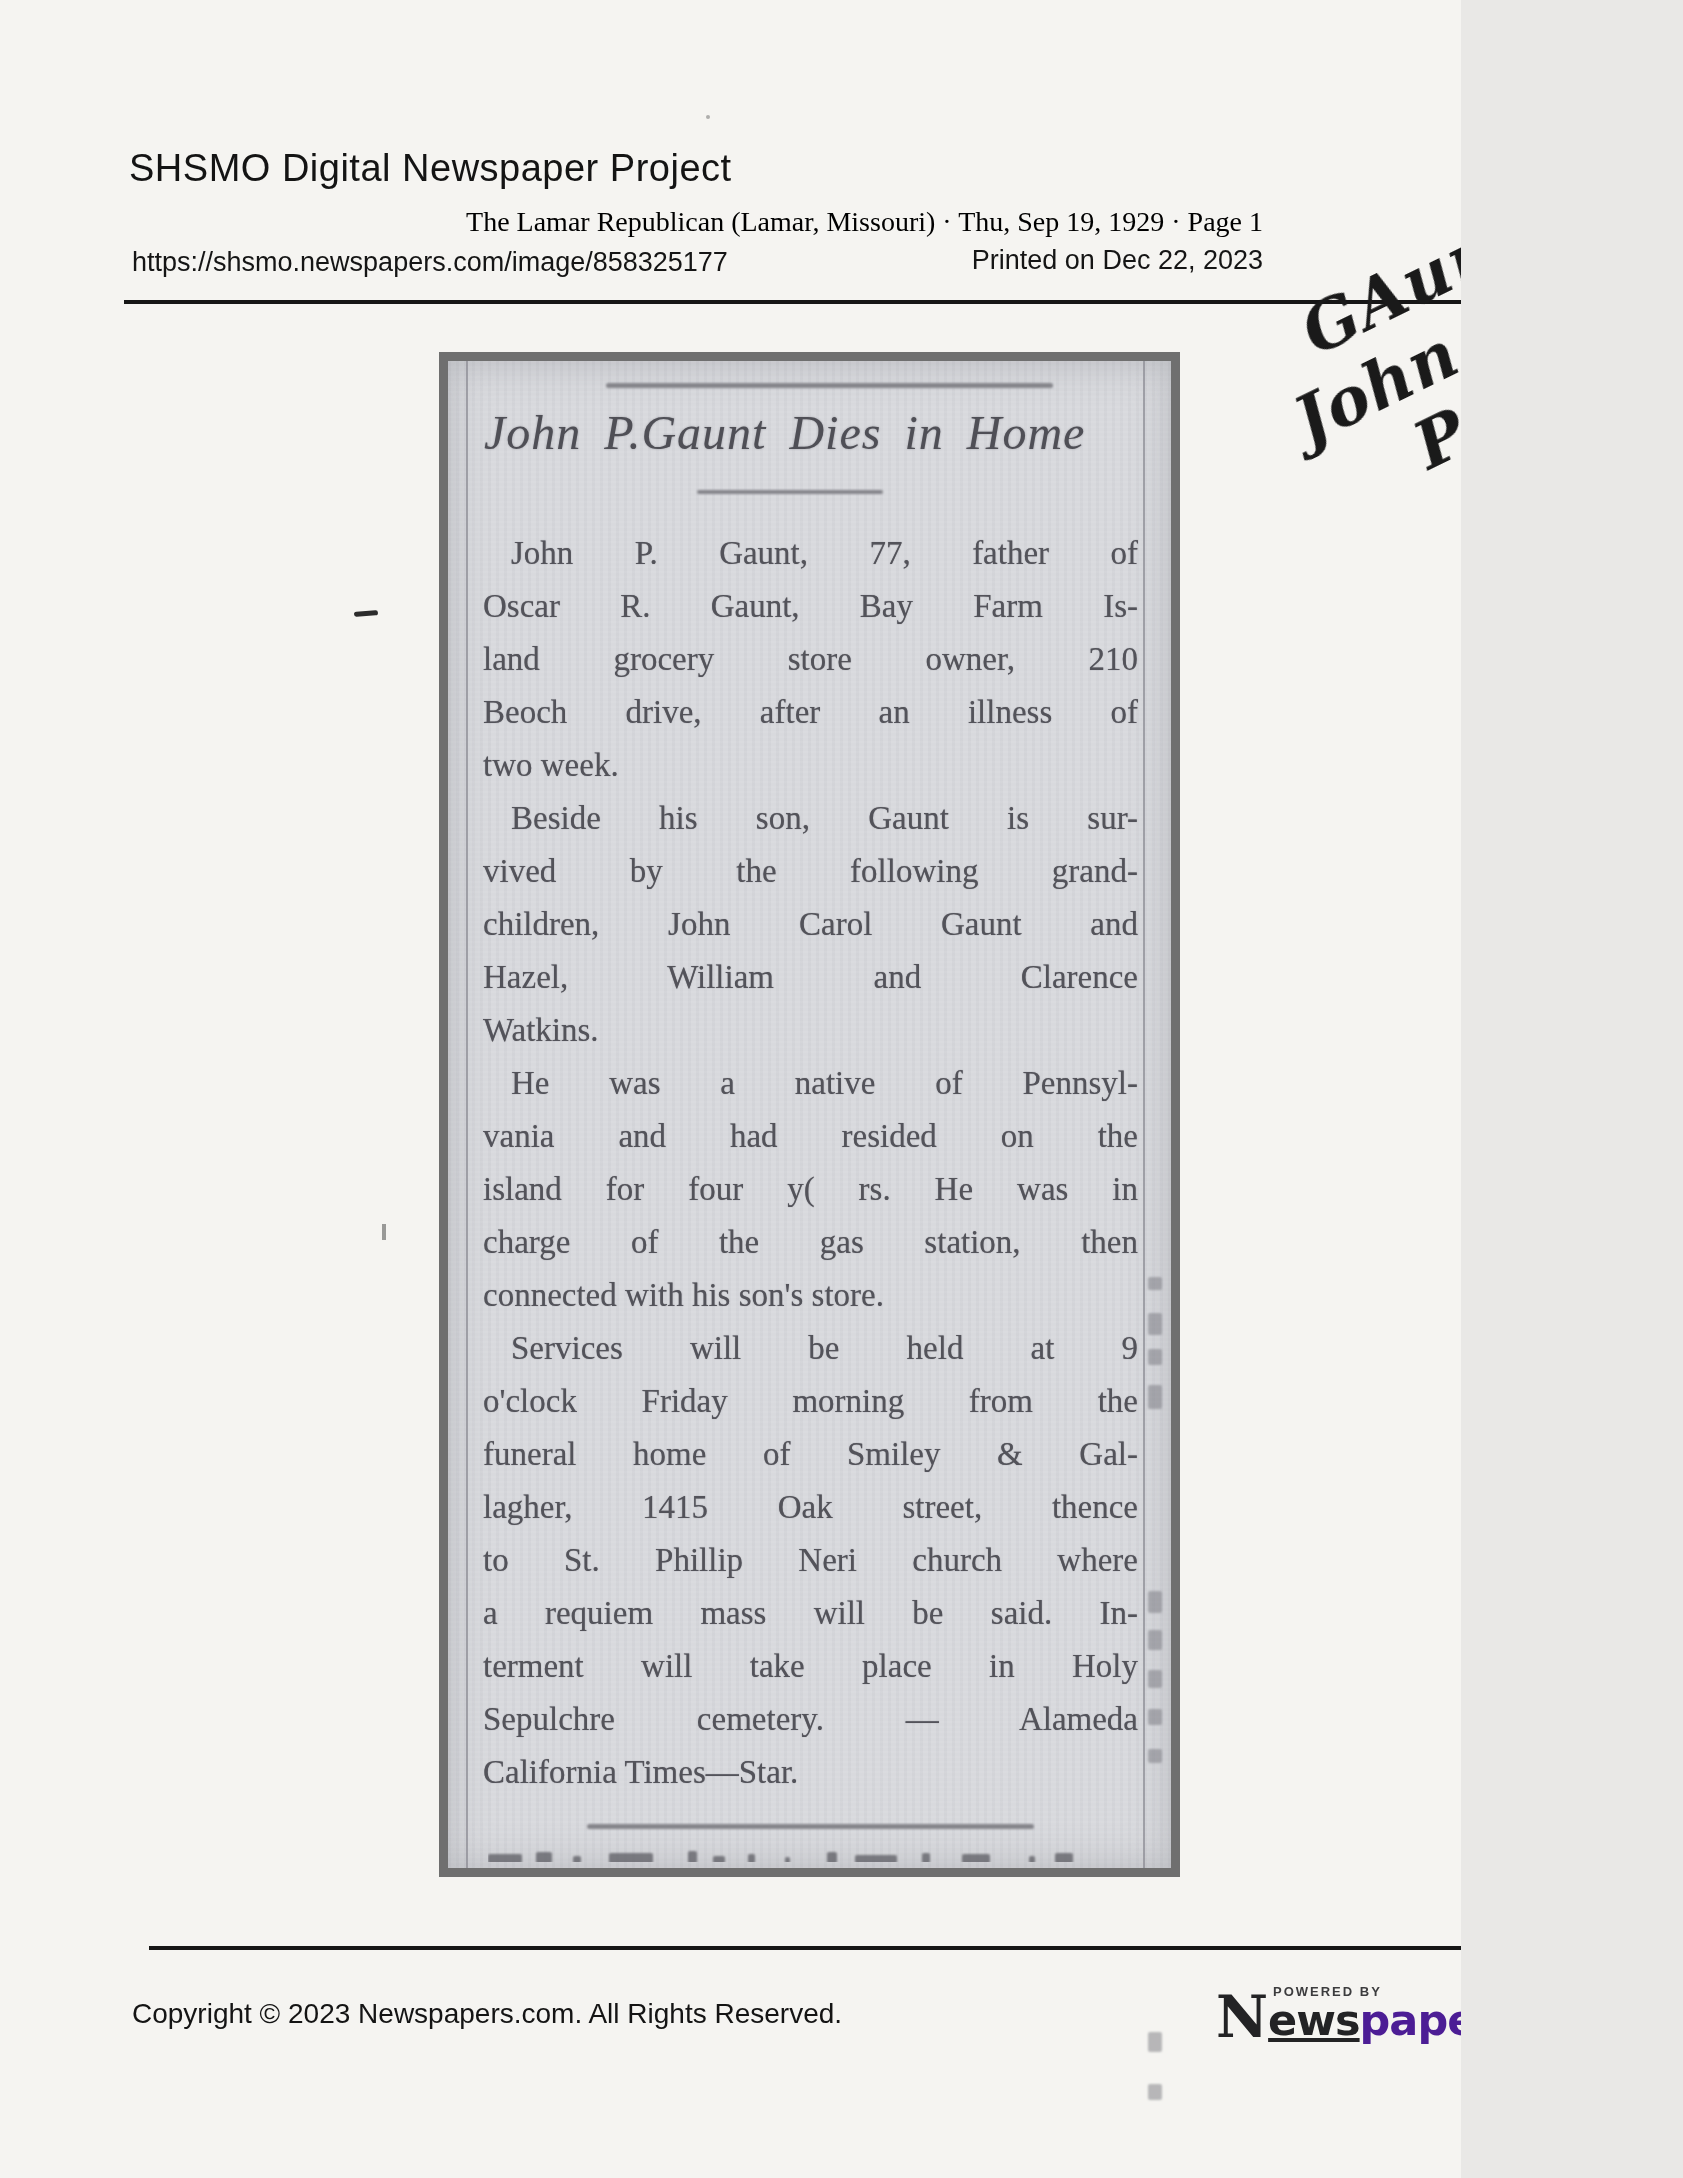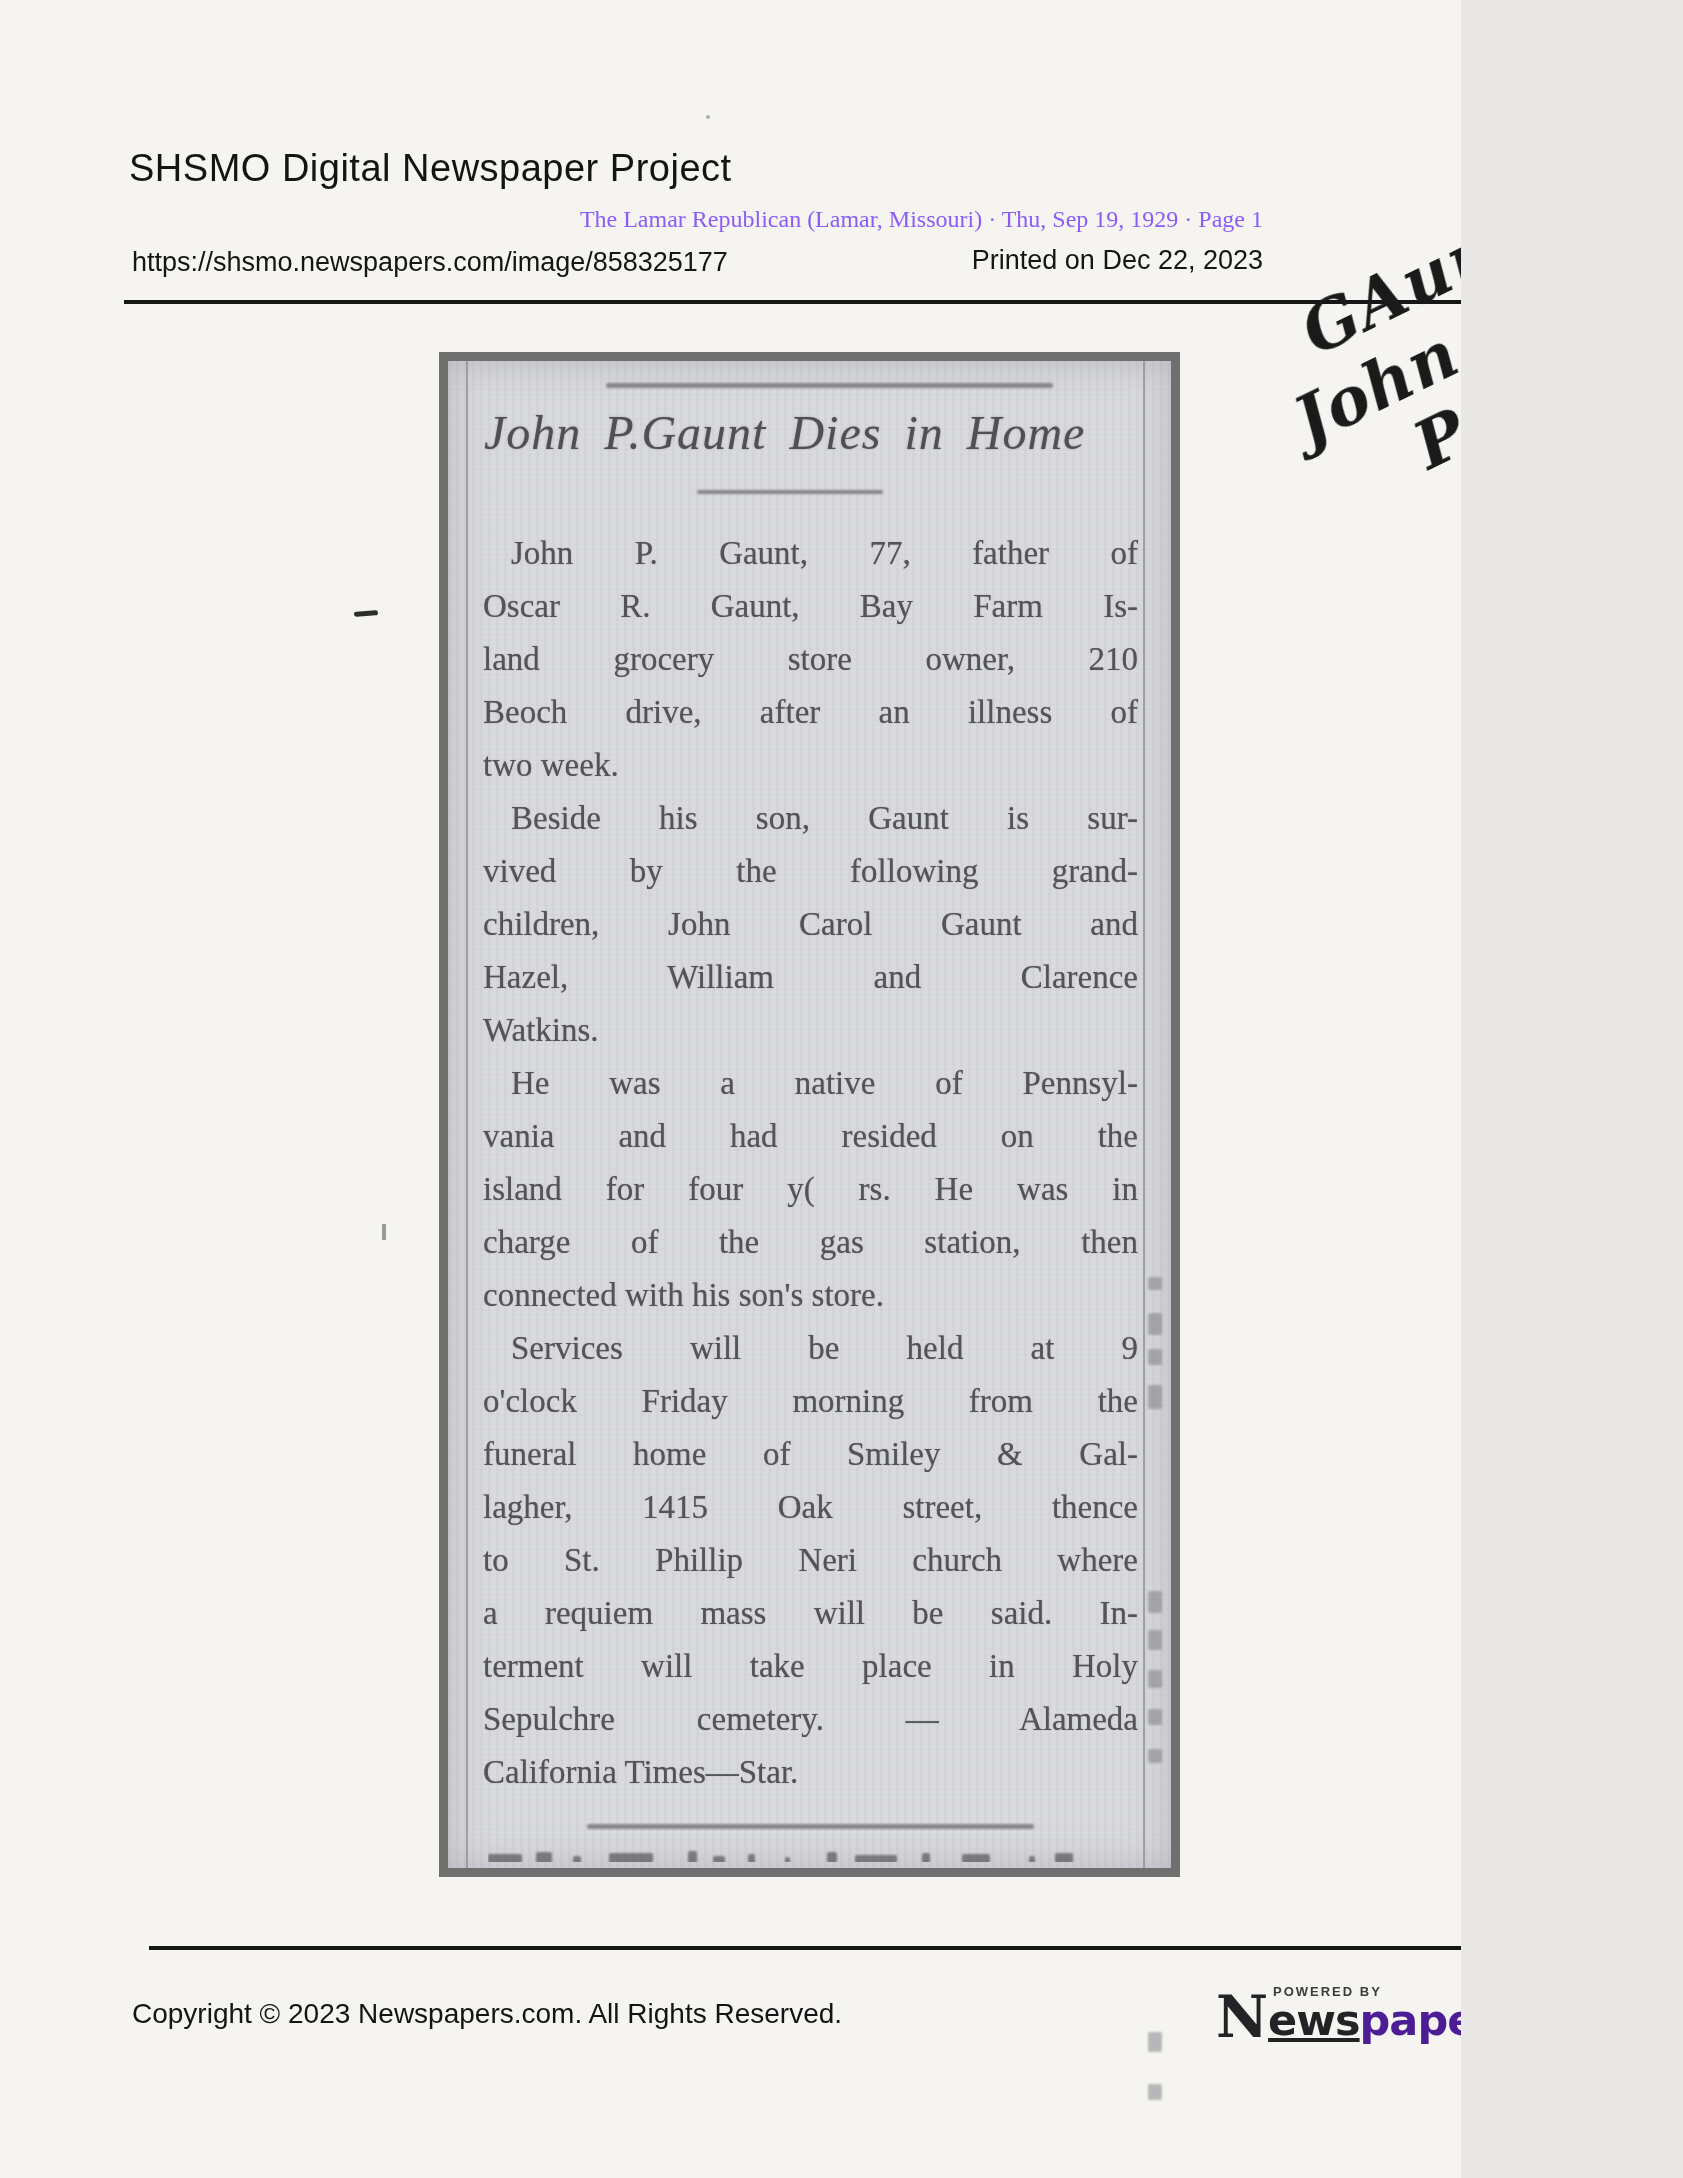--- a/index.html
+++ b/index.html
@@ -1,21 +1,21 @@
 <!DOCTYPE html>
 <html><head>
 <meta charset="utf-8">
 <style>
   html,body{margin:0;padding:0;}
   body{width:1683px;height:2178px;background:#e9e8e6;font-family:"Liberation Sans",sans-serif;}
   .page{position:relative;width:1461px;height:2178px;background:#f5f4f1;overflow:hidden;}
 
   
   .project-title{position:absolute;left:129px;top:147px;font-size:38px;color:#141414;letter-spacing:0.5px;}
-  .citation{position:absolute;right:198px;top:206px;font-family:"Liberation Serif",serif;font-size:24px;color:#8b5cf6;}
+  .citation{position:absolute;right:198px;top:206px;font-family:"Liberation Serif",serif;font-size:28px;color:#000000;}
   .url-line{position:absolute;left:132px;top:247px;font-size:27px;color:#151515;}
   .printed-on{position:absolute;right:198px;top:245px;font-size:27px;color:#151515;}
   .rule{position:absolute;background:#161616;height:4px;}
   .rule.top{left:124px;top:300px;width:1436px;}
   .rule.bottom{left:149px;top:1946px;width:1411px;height:4px;}
 
   
   .annotation{position:absolute;left:1245px;top:315px;width:337px;transform:rotate(-26deg);transform-origin:0 0;
     font-family:"DejaVu Serif",serif;font-style:italic;font-weight:600;color:#1a1a1a;line-height:91px;
     filter:blur(0.3px);}

